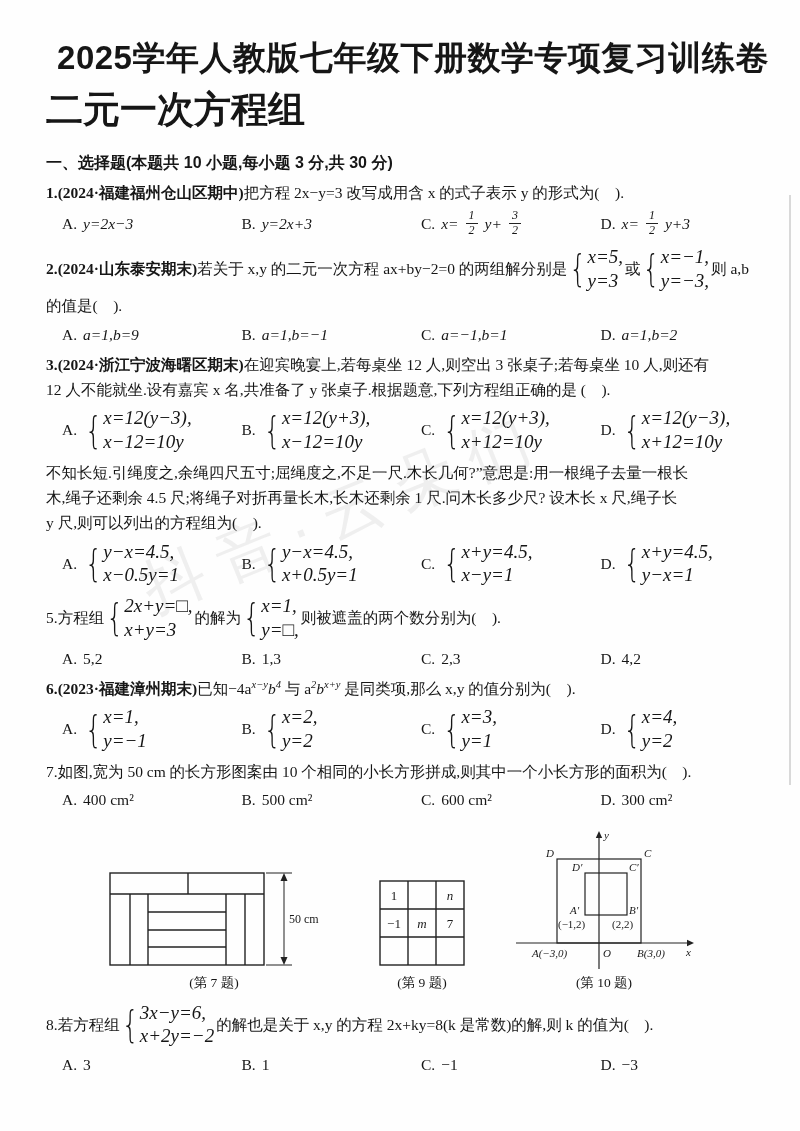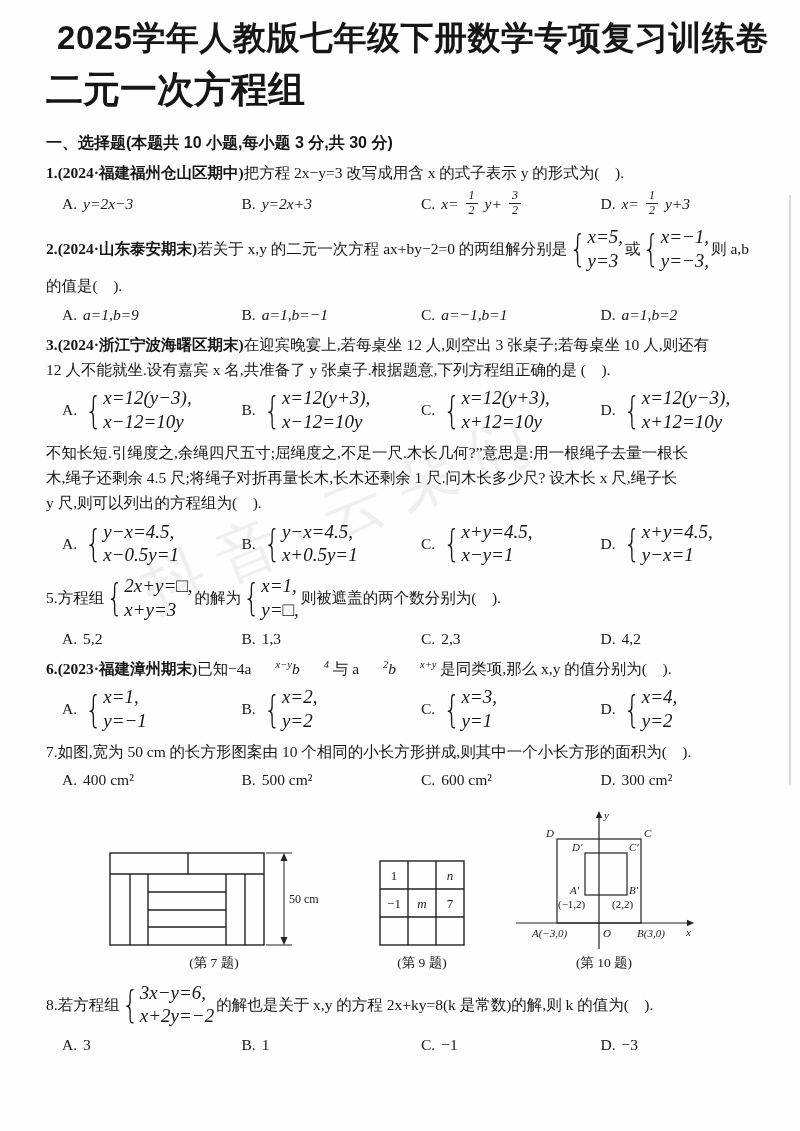--- a/index.html
+++ b/index.html
@@ -1,18 +1,18 @@
 <!DOCTYPE html>
 <html><head>
 <meta charset="utf-8">
 <style>
   html,body{margin:0;padding:0;background:#ffffff;}
   .page{position:relative;width:800px;height:1131px;background:#fefefe;color:#161616;
         font-family:"Liberation Serif","DejaVu Serif",serif;overflow:hidden;}
-  .content{padding:16px 20px 0 46px;width:734px;}
+  .content{padding:36px 20px 0 46px;width:734px;}
   .title{font-family:"Liberation Sans","DejaVu Sans",sans-serif;font-weight:bold;
          font-size:33px;text-align:center;letter-spacing:0.5px;white-space:nowrap;}
   .subtitle{font-family:"Liberation Sans","DejaVu Sans",sans-serif;font-weight:bold;
             font-size:37px;text-align:left;margin-top:4px;}
   .meta{text-align:center;font-size:15px;margin-top:14px;}
   .meta span{margin:0 14px;}
   .score-blank{display:inline-block;width:62px;border-bottom:1.5px solid #333;height:14px;margin-left:2px;}
   .section{font-family:"Liberation Sans","DejaVu Sans",sans-serif;font-weight:bold;
            font-size:16px;margin:18px 0 2px 0;}
   .q{font-size:15.5px;line-height:1.5;margin-top:7px;}
@@ -23,21 +23,21 @@
   .opt{flex:0 0 25%;display:flex;align-items:center;gap:6px;font-size:15.5px;}
   .olabel{font-style:normal;}
   .sys{display:inline-flex;align-items:center;vertical-align:middle;margin:0 2px;}
   .brace{font-family:"DejaVu Sans",sans-serif;font-size:27px;font-weight:300;line-height:1;
          transform:scaleY(1.35);display:inline-block;margin-right:1px;}
   .eqs{display:inline-flex;flex-direction:column;line-height:1.25;font-size:19px;font-style:italic;}
   .qflex{display:flex;align-items:center;white-space:nowrap;}
   .frac{display:inline-flex;flex-direction:column;align-items:center;font-size:12px;line-height:1.15;
         font-style:italic;margin:0 1px;vertical-align:middle;}
   .frac .fn{border-bottom:1px solid #222;padding:0 3px;}
-  sup{font-size:10.5px;font-style:italic;margin-left:24px;}
+  sup{font-size:10.5px;font-style:italic;}
   .badge1{display:inline-block;background:#171213;color:#fff;
           font-family:"Liberation Sans","DejaVu Sans",sans-serif;font-weight:bold;
           font-size:13.5px;padding:1px 7px 2px;border-radius:2px;vertical-align:2px;}
   .badge2{display:inline-block;border:1.5px solid #2a2a2a;font-weight:bold;font-size:13.5px;
           padding:0 9px 1px;border-radius:1px 14px 14px 1px;margin:0 4px 0 2px;vertical-align:2px;}
   .figrow{display:flex;align-items:flex-end;margin:12px 0 0 60px;}
   .figblock{text-align:center;}
   .figcap{font-size:13.5px;margin-top:2px;}
   .fig9block{margin-left:52px;}
   .fig10block{margin-left:34px;}

